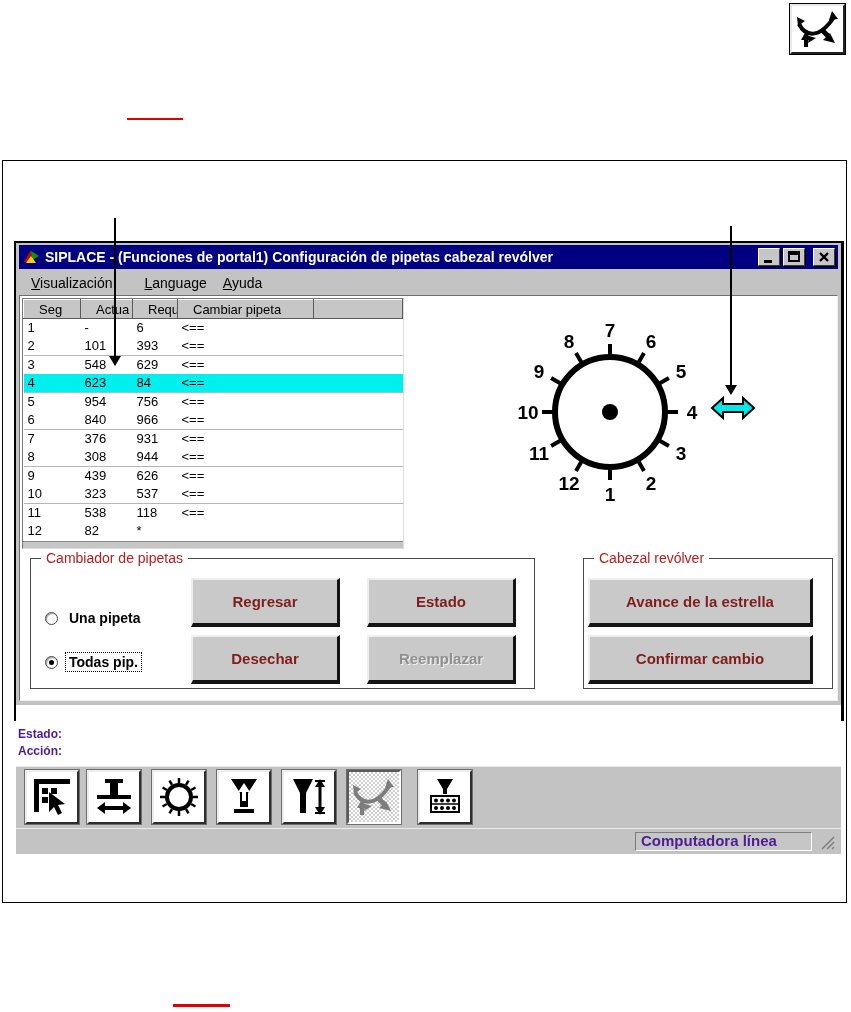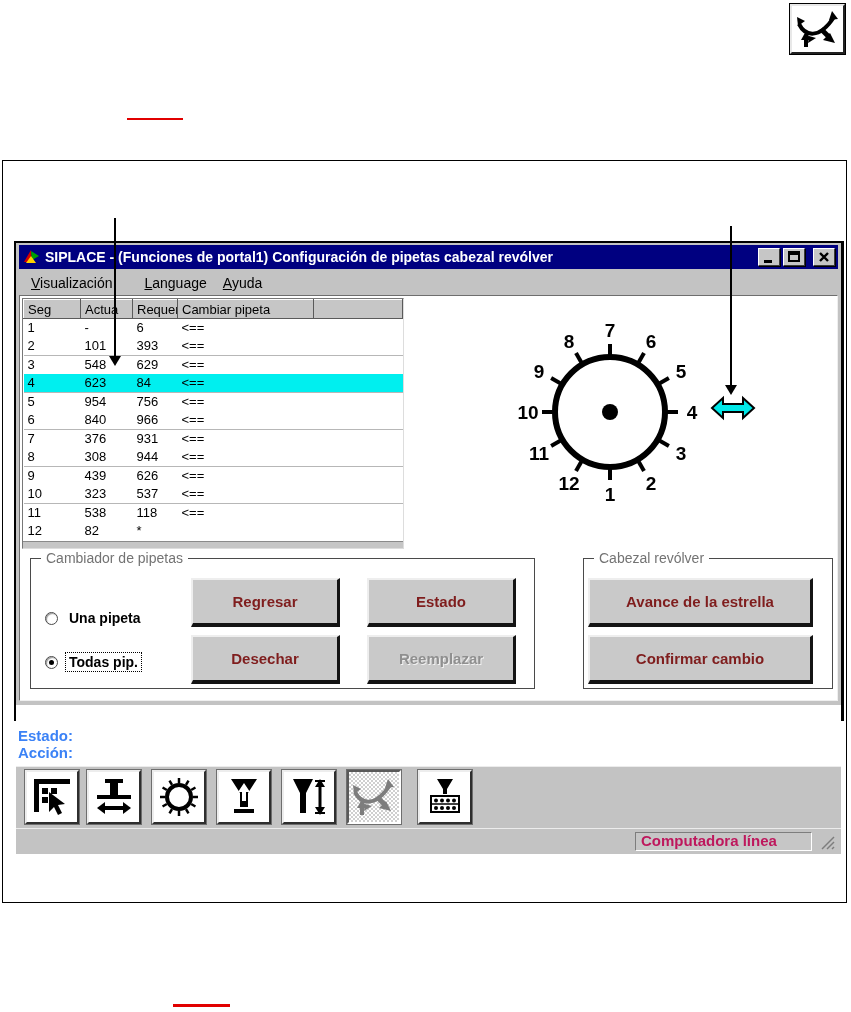--- a/index.html
+++ b/index.html
@@ -44,41 +44,41 @@
     font-size:14px;color:#000;padding-left:4px;}
   .menu-item{padding:2px 8px;}
   #menu-language{margin-left:16px;}
 
   #client{left:3px;top:52px;width:819px;height:406px;background:#fff;
     border:1px solid;border-color:#6e6e6e #efefef #efefef #6e6e6e;}
 
   
   #table-box{left:2px;top:2px;width:382px;border:1px solid;border-color:#777 #ddd #ddd #777;background:#fff;}
   table.ptable{border-collapse:collapse;width:380px;table-layout:fixed;font-size:13px;color:#000;}
-  .ptable th{background:#c6c6c6;font-weight:normal;text-align:left;height:19px;padding:0 4px;
+  .ptable th{background:#c6c6c6;font-weight:normal;text-align:left;height:19px;padding:0 15px;
     border:1px solid;border-color:#fff #5a5a5a #5a5a5a #fff;overflow:hidden;white-space:nowrap;}
   .ptable td{height:18.5px;line-height:18px;padding:0 4px;white-space:nowrap;overflow:hidden;}
   .ptable th:nth-child(1),.ptable td:nth-child(1){width:57px;}
   .ptable th:nth-child(2),.ptable td:nth-child(2){width:52px;}
   .ptable th:nth-child(3),.ptable td:nth-child(3){width:45px;}
   .ptable th:nth-child(4),.ptable td:nth-child(4){width:136px;}
   .ptable tbody tr:nth-child(even):not(:last-child) td{border-bottom:1px solid #b7b7b7;}
   .ptable tr.selected td{background:var(--selection,#00efef);}
   #table-footer{height:7px;background:#c6c6c6;border-top:1px solid #8a8a8a;}
 
   
   #revolver-svg{left:440px;top:16px;}
   #revolver-svg text{font-family:"Liberation Sans",sans-serif;font-weight:bold;font-size:19px;fill:#000;}
   #dir-arrow{left:690px;top:99px;}
 
   
   .groupbox{border:1px solid #4a4a4a;background:#fff;}
   #group-cambiador{left:10px;top:262px;width:505px;height:131px;}
   #group-cabezal{left:563px;top:262px;width:250px;height:131px;}
-  .group-label{top:-9px;left:10px;background:#fff;padding:0 5px;font-size:14px;color:#737373;}
+  .group-label{top:-9px;left:10px;background:#fff;padding:0 5px;font-size:14px;color:#b91c1c;}
 
   .btn95{display:flex;align-items:center;justify-content:center;background:#c9c9c9;
     font-weight:bold;font-size:15px;color:#7f1d1d;font-family:"Liberation Sans",sans-serif;
     border-top:2px solid #eee;border-left:2px solid #eee;
     border-right:3px solid #141414;border-bottom:4px solid #141414;padding:0;}
   .btn95:disabled,.btn95.disabled{color:#8f8f8f;text-shadow:1px 1px 0 #f2f2f2;}
   #btn-regresar{left:160px;top:19px;width:149px;height:49px;}
   #btn-asumir{left:336px;top:19px;width:149px;height:49px;}
   #btn-desechar{left:160px;top:76px;width:149px;height:49px;}
   #btn-reemplazar{left:336px;top:76px;width:149px;height:49px;}
@@ -89,42 +89,42 @@
   #radio-row-una{top:50px;}
   #radio-row-todas{top:94px;}
   .radio-circle{width:13px;height:13px;border-radius:50%;background:#fff;border:1px solid #4a4a4a;
     box-shadow:inset 1px 1px 1px #9a9a9a;display:flex;}
   .radio-dot{width:5px;height:5px;border-radius:50%;background:#000;margin:auto;}
   .radio-label{font-weight:bold;font-size:14px;color:#000;padding:1px 3px;}
   .radio-label.focused{outline:1px dotted #000;}
 
   
   #estado-area{left:0;top:462px;width:825px;height:61px;background:#fff;}
-  #estado-area .slabel{left:2px;font-weight:bold;font-size:15px;color:#3b82f6;}
+  #estado-area .slabel{left:2px;font-weight:bold;font-size:12px;color:#4c1d95;}
   #estado-label{top:22px;}
   #accion-label{top:39px;}
 
   #toolbar{left:0;top:523px;width:825px;height:62px;background:var(--window-gray,#c3c3c3);
     border-top:1px solid #ececec;}
   .tbtn{position:absolute;top:3px;width:54px;height:54px;background:#fff;color:#000;
     border:2px solid;border-color:#ededed #2e2e2e #2e2e2e #ededed;outline:1px solid #6e6e6e;
     display:flex;align-items:center;justify-content:center;padding:0;}
   .tbtn.pressed{color:#7d7d7d;background-color:#fff;
     background-image:linear-gradient(45deg,#cfcfcf 25%,transparent 25%,transparent 75%,#cfcfcf 75%),
       linear-gradient(45deg,#cfcfcf 25%,transparent 25%,transparent 75%,#cfcfcf 75%);
     background-size:4px 4px;background-position:0 0,2px 2px;
     border-color:#5a5a5a #fff #fff #5a5a5a;}
   #tbtn-0{left:9px;}#tbtn-1{left:71px;}#tbtn-2{left:136px;}#tbtn-3{left:201px;}
   #tbtn-4{left:266px;}#tbtn-5{left:331px;}#tbtn-6{left:402px;}
 
   #statusbar{left:0;top:585px;width:825px;height:26px;background:var(--window-gray,#c3c3c3);
     border-top:1px solid #ececec;}
   #status-field{left:619px;top:3px;width:177px;height:19px;background:#c6c6c6;
     border:1px solid;border-color:#7d7d7d #fff #fff #7d7d7d;
-    font-weight:bold;font-size:15px;color:#be185d;padding:0 5px;line-height:16px;}
+    font-weight:bold;font-size:15px;color:#4c1d95;padding:0 5px;line-height:16px;}
   #resize-grip{right:5px;top:6px;}
 </style>
 </head>
 <body>
 
 <div class="abs red-line" id="red-top"></div>
 <div class="abs red-line" id="red-bottom"></div>
 <div class="abs" id="figure-border"></div>
 
 <div class="abs" id="top-tool-icon">

